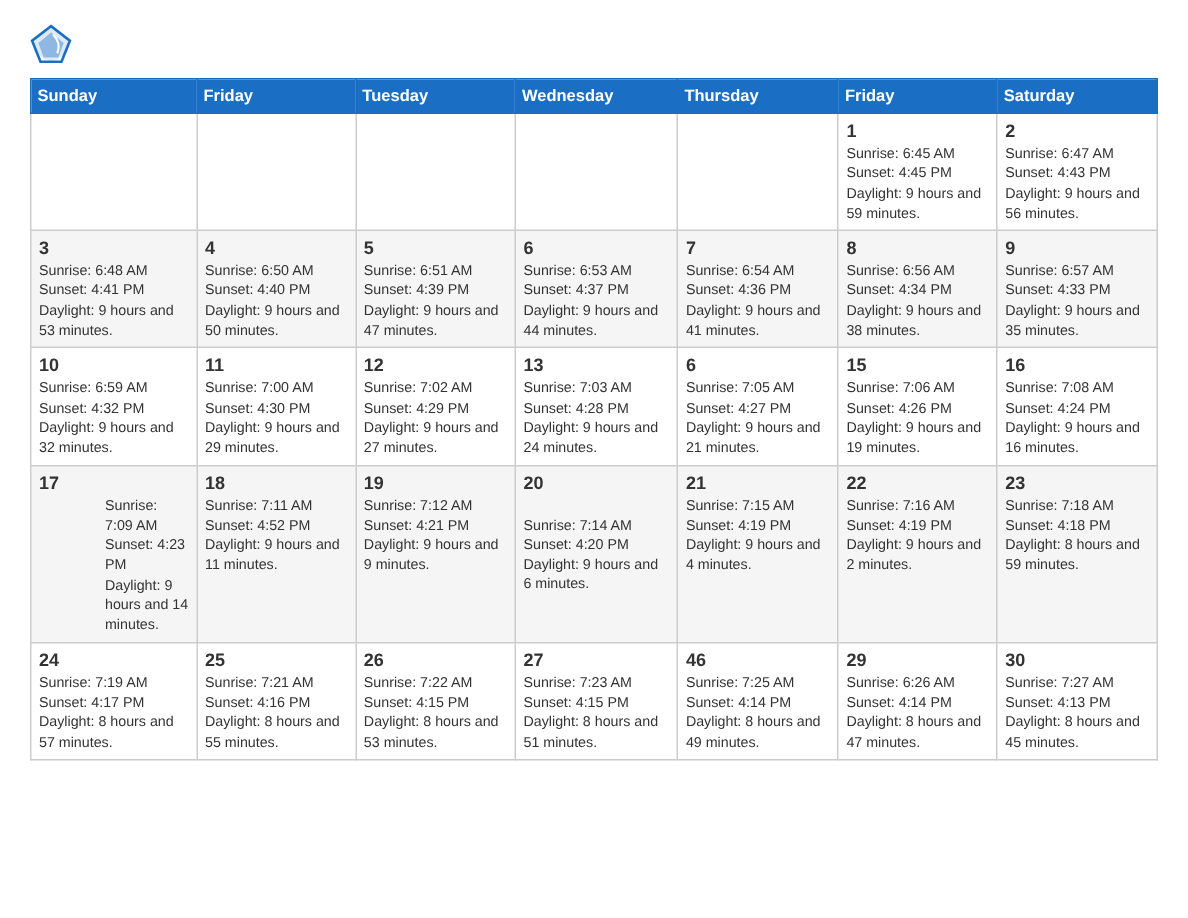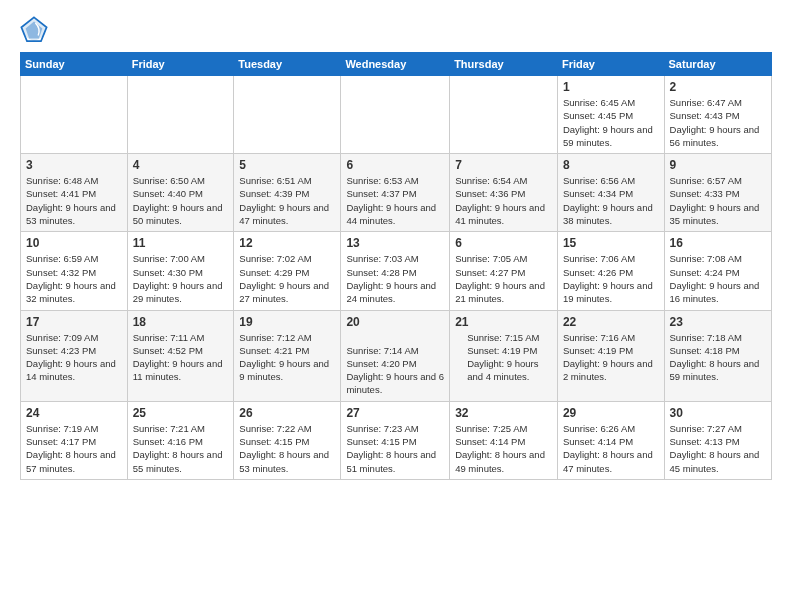--- a/index.html
+++ b/index.html
@@ -231,21 +231,21 @@
           <td>
             <span class="day-number">16</span>
             <div class="day-info" style="white-space: pre-line;">Sunrise: 7:08 AM
 Sunset: 4:24 PM
 Daylight: 9 hours and 16 minutes.</div>
           </td>
         </tr>
         <tr>
           <td>
             <span class="day-number">17</span>
-            <div class="day-info" style="white-space: pre-line;">Sunrise: 7:09 AM
+            <div class="day-info" style="white-space: pre-line; margin-left: 44px;">Sunrise: 7:09 AM
 Sunset: 4:23 PM
 Daylight: 9 hours and 14 minutes.</div>
           </td>
           <td>
             <span class="day-number">18</span>
             <div class="day-info" style="white-space: pre-line;">Sunrise: 7:11 AM
 Sunset: 4:52 PM
 Daylight: 9 hours and 11 minutes.</div>
           </td>
           <td>
@@ -255,21 +255,21 @@
 Daylight: 9 hours and 9 minutes.</div>
           </td>
           <td>
             <span class="day-number">20</span>
             <div class="day-info" style="white-space: pre-line; margin-top: 15px;">Sunrise: 7:14 AM
 Sunset: 4:20 PM
 Daylight: 9 hours and 6 minutes.</div>
           </td>
           <td>
             <span class="day-number">21</span>
-            <div class="day-info" style="white-space: pre-line; margin-left: 12px;">Sunrise: 7:15 AM
+            <div class="day-info" style="white-space: pre-line;">Sunrise: 7:15 AM
 Sunset: 4:19 PM
 Daylight: 9 hours and 4 minutes.</div>
           </td>
           <td>
             <span class="day-number">22</span>
             <div class="day-info" style="white-space: pre-line;">Sunrise: 7:16 AM
 Sunset: 4:19 PM
 Daylight: 9 hours and 2 minutes.</div>
           </td>
           <td>
@@ -298,21 +298,21 @@
 Sunset: 4:15 PM
 Daylight: 8 hours and 53 minutes.</div>
           </td>
           <td>
             <span class="day-number">27</span>
             <div class="day-info" style="white-space: pre-line;">Sunrise: 7:23 AM
 Sunset: 4:15 PM
 Daylight: 8 hours and 51 minutes.</div>
           </td>
           <td>
-            <span class="day-number">32</span>
+            <span class="day-number">46</span>
             <div class="day-info" style="white-space: pre-line;">Sunrise: 7:25 AM
 Sunset: 4:14 PM
 Daylight: 8 hours and 49 minutes.</div>
           </td>
           <td>
             <span class="day-number">29</span>
             <div class="day-info" style="white-space: pre-line;">Sunrise: 6:26 AM
 Sunset: 4:14 PM
 Daylight: 8 hours and 47 minutes.</div>
           </td>

